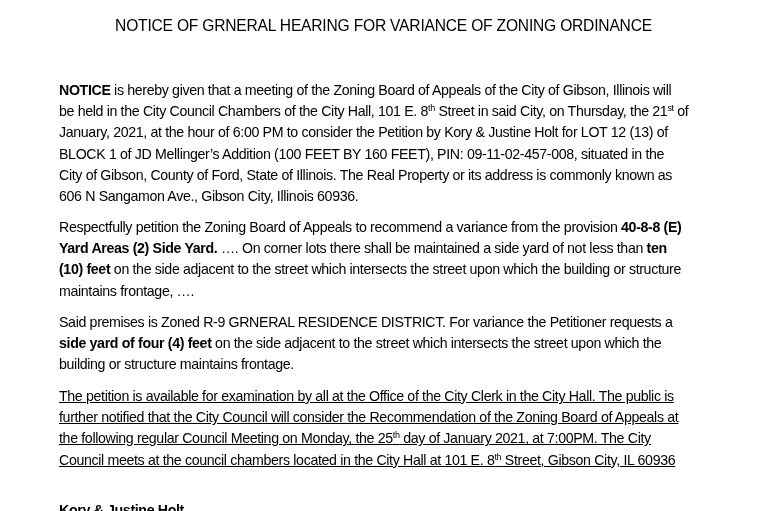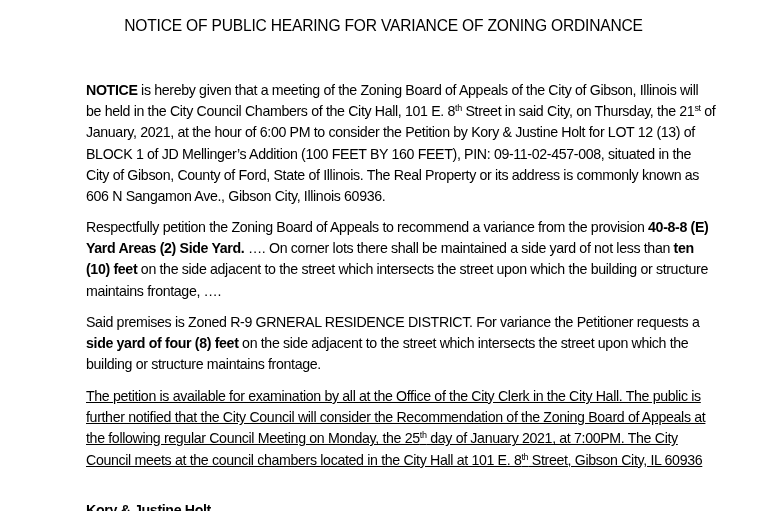--- a/index.html
+++ b/index.html
@@ -1,35 +1,35 @@
 <!DOCTYPE html>
 <html><head>
   <meta charset="utf-8">
   <style>
     html, body { margin: 0; padding: 0; background: #ffffff; }
     body { width: 767px; height: 511px; overflow: hidden; position: relative;
            font-family: "Liberation Sans", sans-serif; color: #000; }
     .title { position: absolute; top: 17px; left: 0; width: 767px; text-align: center;
              font-size: 15.6px; letter-spacing: -0.2px; }
-    .para { position: absolute; left: 86px; width: 630px; font-size: 14.2px; line-height: 21.2px;
+    .para { position: absolute; left: 59px; width: 630px; font-size: 14.2px; line-height: 21.2px;
             letter-spacing: -0.35px; margin: 0; }
     .para b { font-weight: bold; }
     sup { font-size: 9px; line-height: 0; vertical-align: 5px; }
     #p1 { top: 80px; }
     #p2 { top: 217px; }
     #p3 { top: 312px; }
     #p4 { top: 386px; text-decoration: underline; }
     #sig { top: 500px; font-weight: bold; }
   </style>
 </head>
 <body>
 
-<div class="title">NOTICE OF PUBLIC HEARING FOR VARIANCE OF ZONING ORDINANCE</div>
+<div class="title">NOTICE OF GRNERAL HEARING FOR VARIANCE OF ZONING ORDINANCE</div>
 
 <p class="para" id="p1"><b>NOTICE</b><span> is hereby given that a meeting of the Zoning Board of Appeals of the City of Gibson, Illinois will be held in the City Council Chambers of the City Hall, 101 E. 8</span><sup>th</sup><span> Street in said City, on Thursday, the 21</span><sup>st</sup><span> of January, 2021, at the hour of 6:00 PM to consider the Petition by Kory &amp; Justine Holt for LOT 12 (13) of BLOCK 1 of JD Mellinger’s Addition (100 FEET BY 160 FEET), PIN: 09-11-02-457-008, situated in the City of Gibson, County of Ford, State of Illinois.  The Real Property or its address is commonly known as 606 N Sangamon Ave., Gibson City, Illinois 60936.</span></p>
 
 <p class="para" id="p2"><span>Respectfully petition the Zoning Board of Appeals to recommend a variance from the provision </span><b>40-8-8 (E) Yard Areas (2) Side Yard.</b><span> …. On corner lots there shall be maintained a side yard of not less than </span><b>ten (10) feet</b><span> on the side adjacent to the street which intersects the street upon which the building or structure maintains frontage, ….</span></p>
 
-<p class="para" id="p3"><span>Said premises is Zoned R-9 GRNERAL RESIDENCE DISTRICT.  For variance the Petitioner requests a </span><b>side yard of four (8) feet</b><span> on the side adjacent to the street which intersects the street upon which the building or structure maintains frontage.</span></p>
+<p class="para" id="p3"><span>Said premises is Zoned R-9 GRNERAL RESIDENCE DISTRICT.  For variance the Petitioner requests a </span><b>side yard of four (4) feet</b><span> on the side adjacent to the street which intersects the street upon which the building or structure maintains frontage.</span></p>
 
 <p class="para" id="p4"><span>The petition is available for examination by all at the Office of the City Clerk in the City Hall.  The public is further notified that the City Council will consider the Recommendation of the Zoning Board of Appeals at the following regular Council Meeting on Monday, the 25</span><sup>th</sup><span> day of January 2021, at 7:00PM.  The City Council meets at the council chambers located in the City Hall at 101 E. 8</span><sup>th</sup><span> Street, Gibson City, IL 60936</span></p>
 
 <p class="para" id="sig">Kory &amp; Justine Holt</p>
 
 </body></html>

